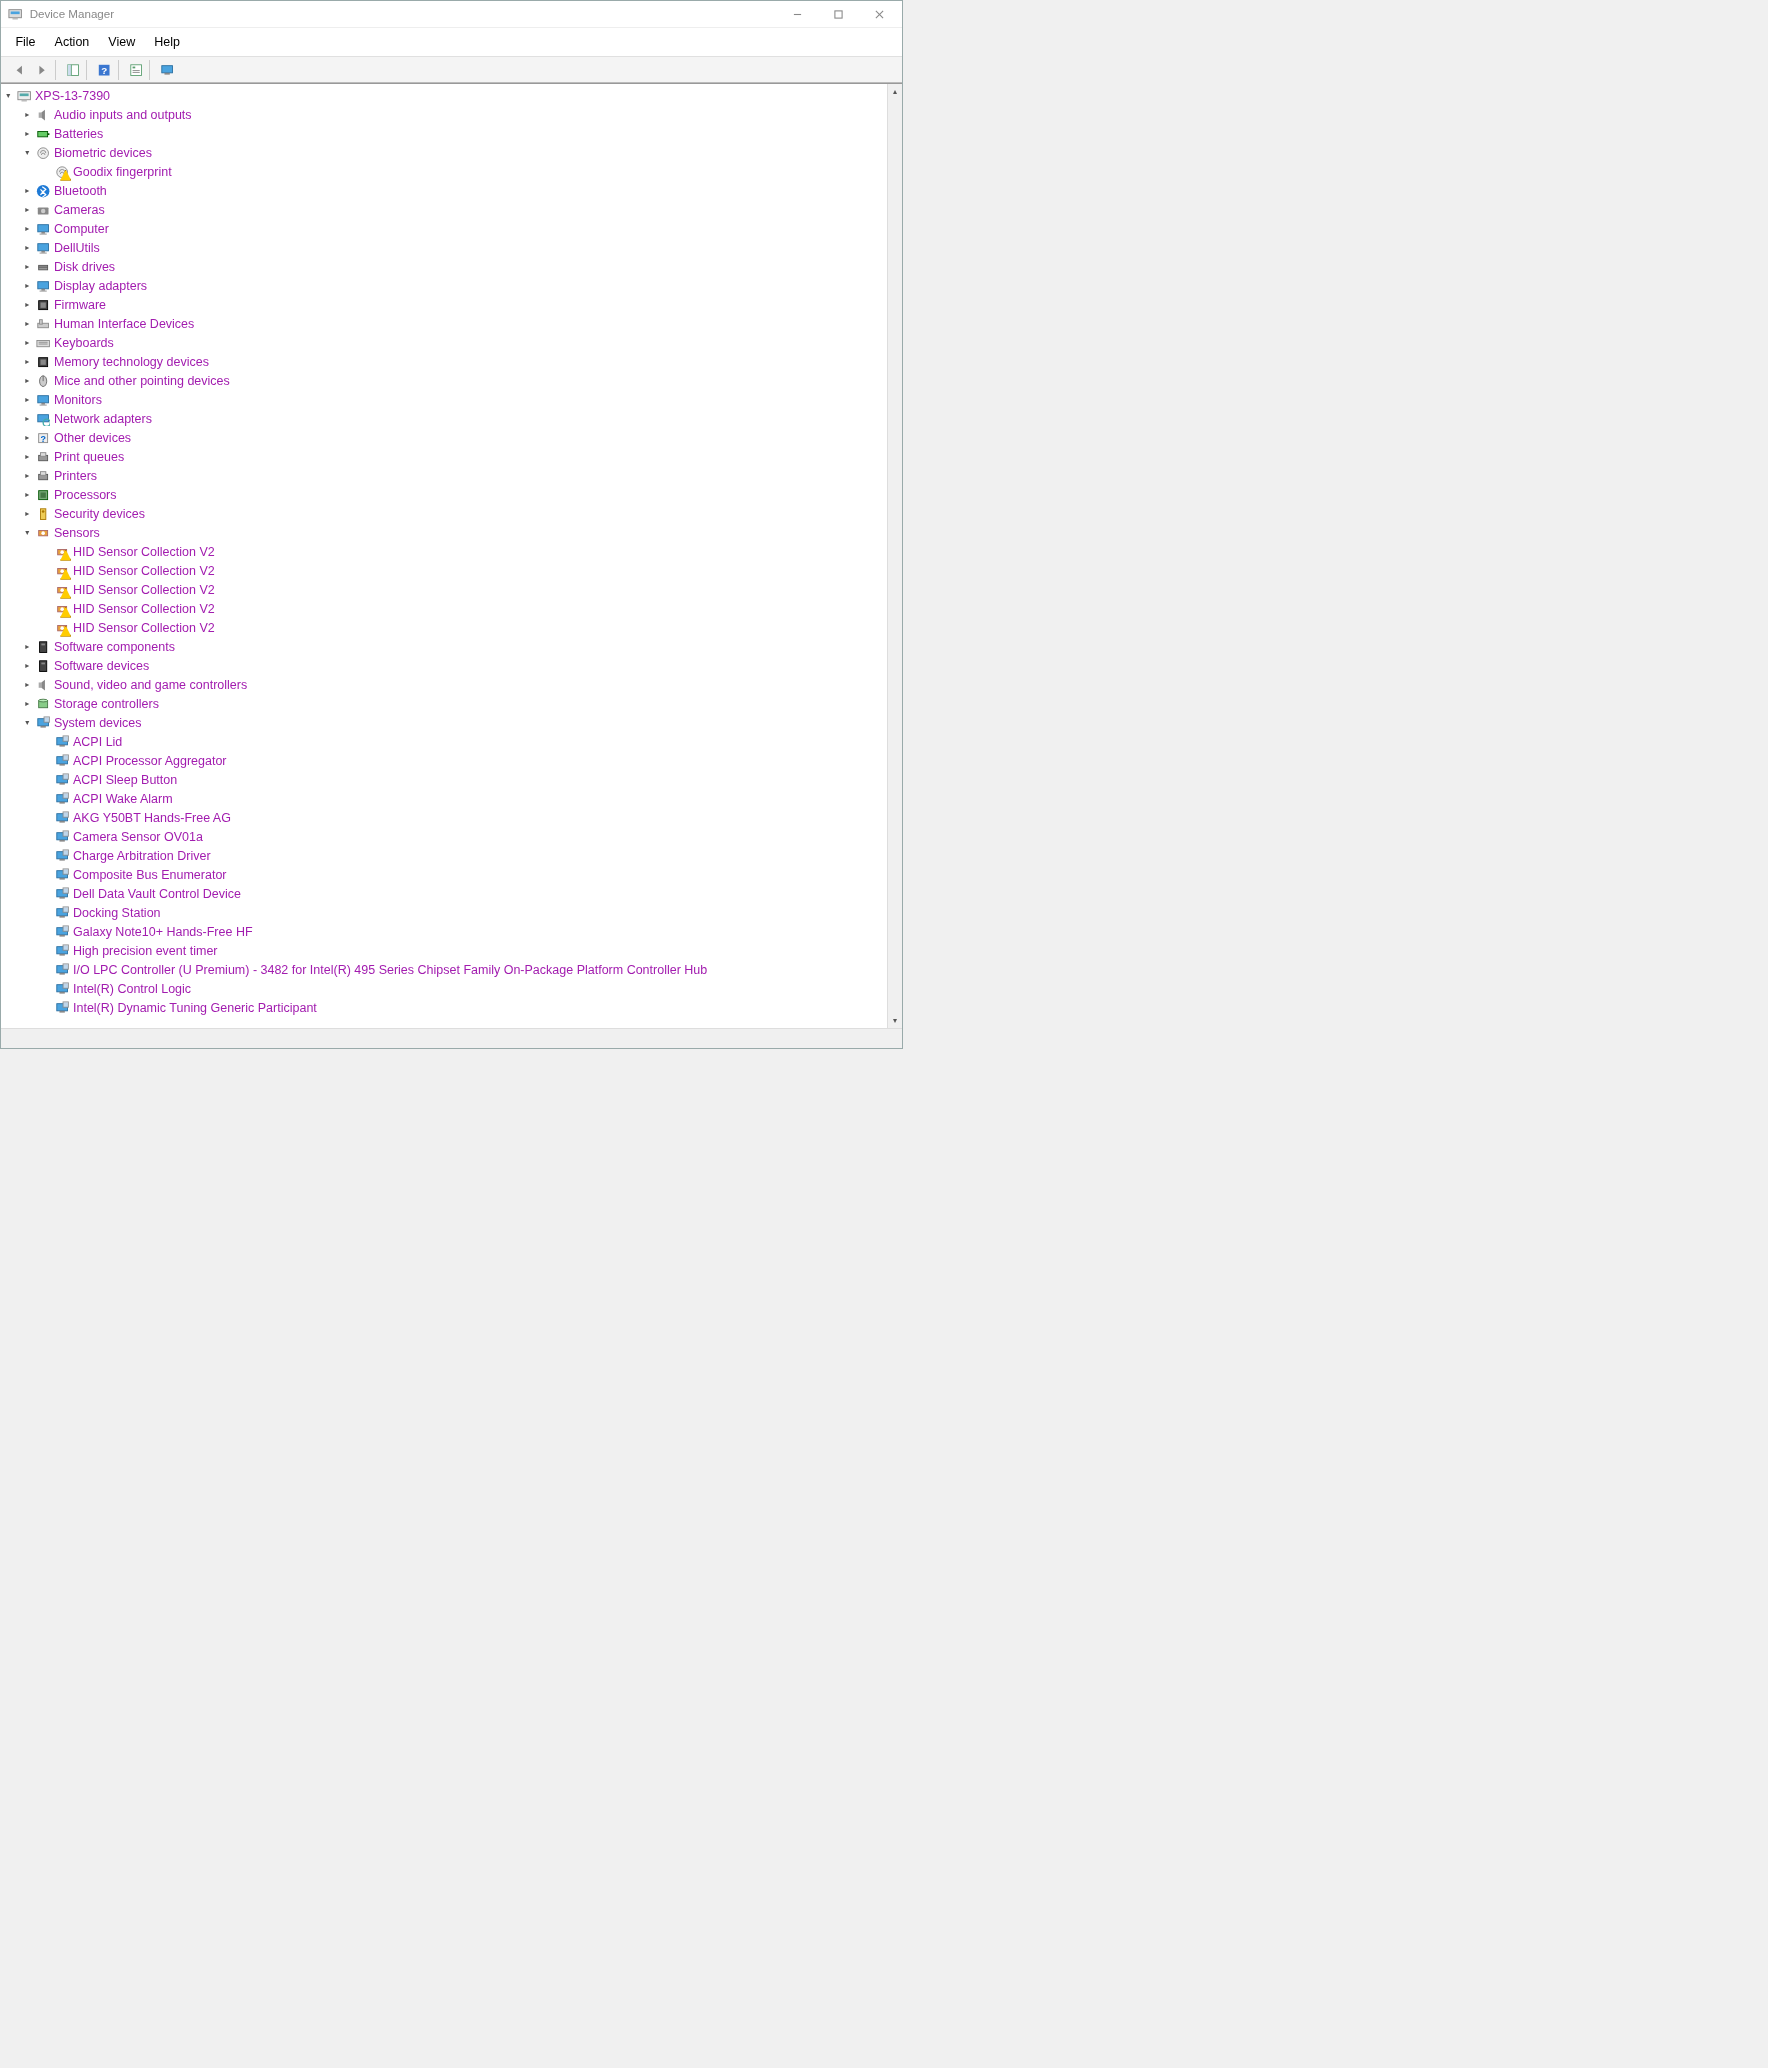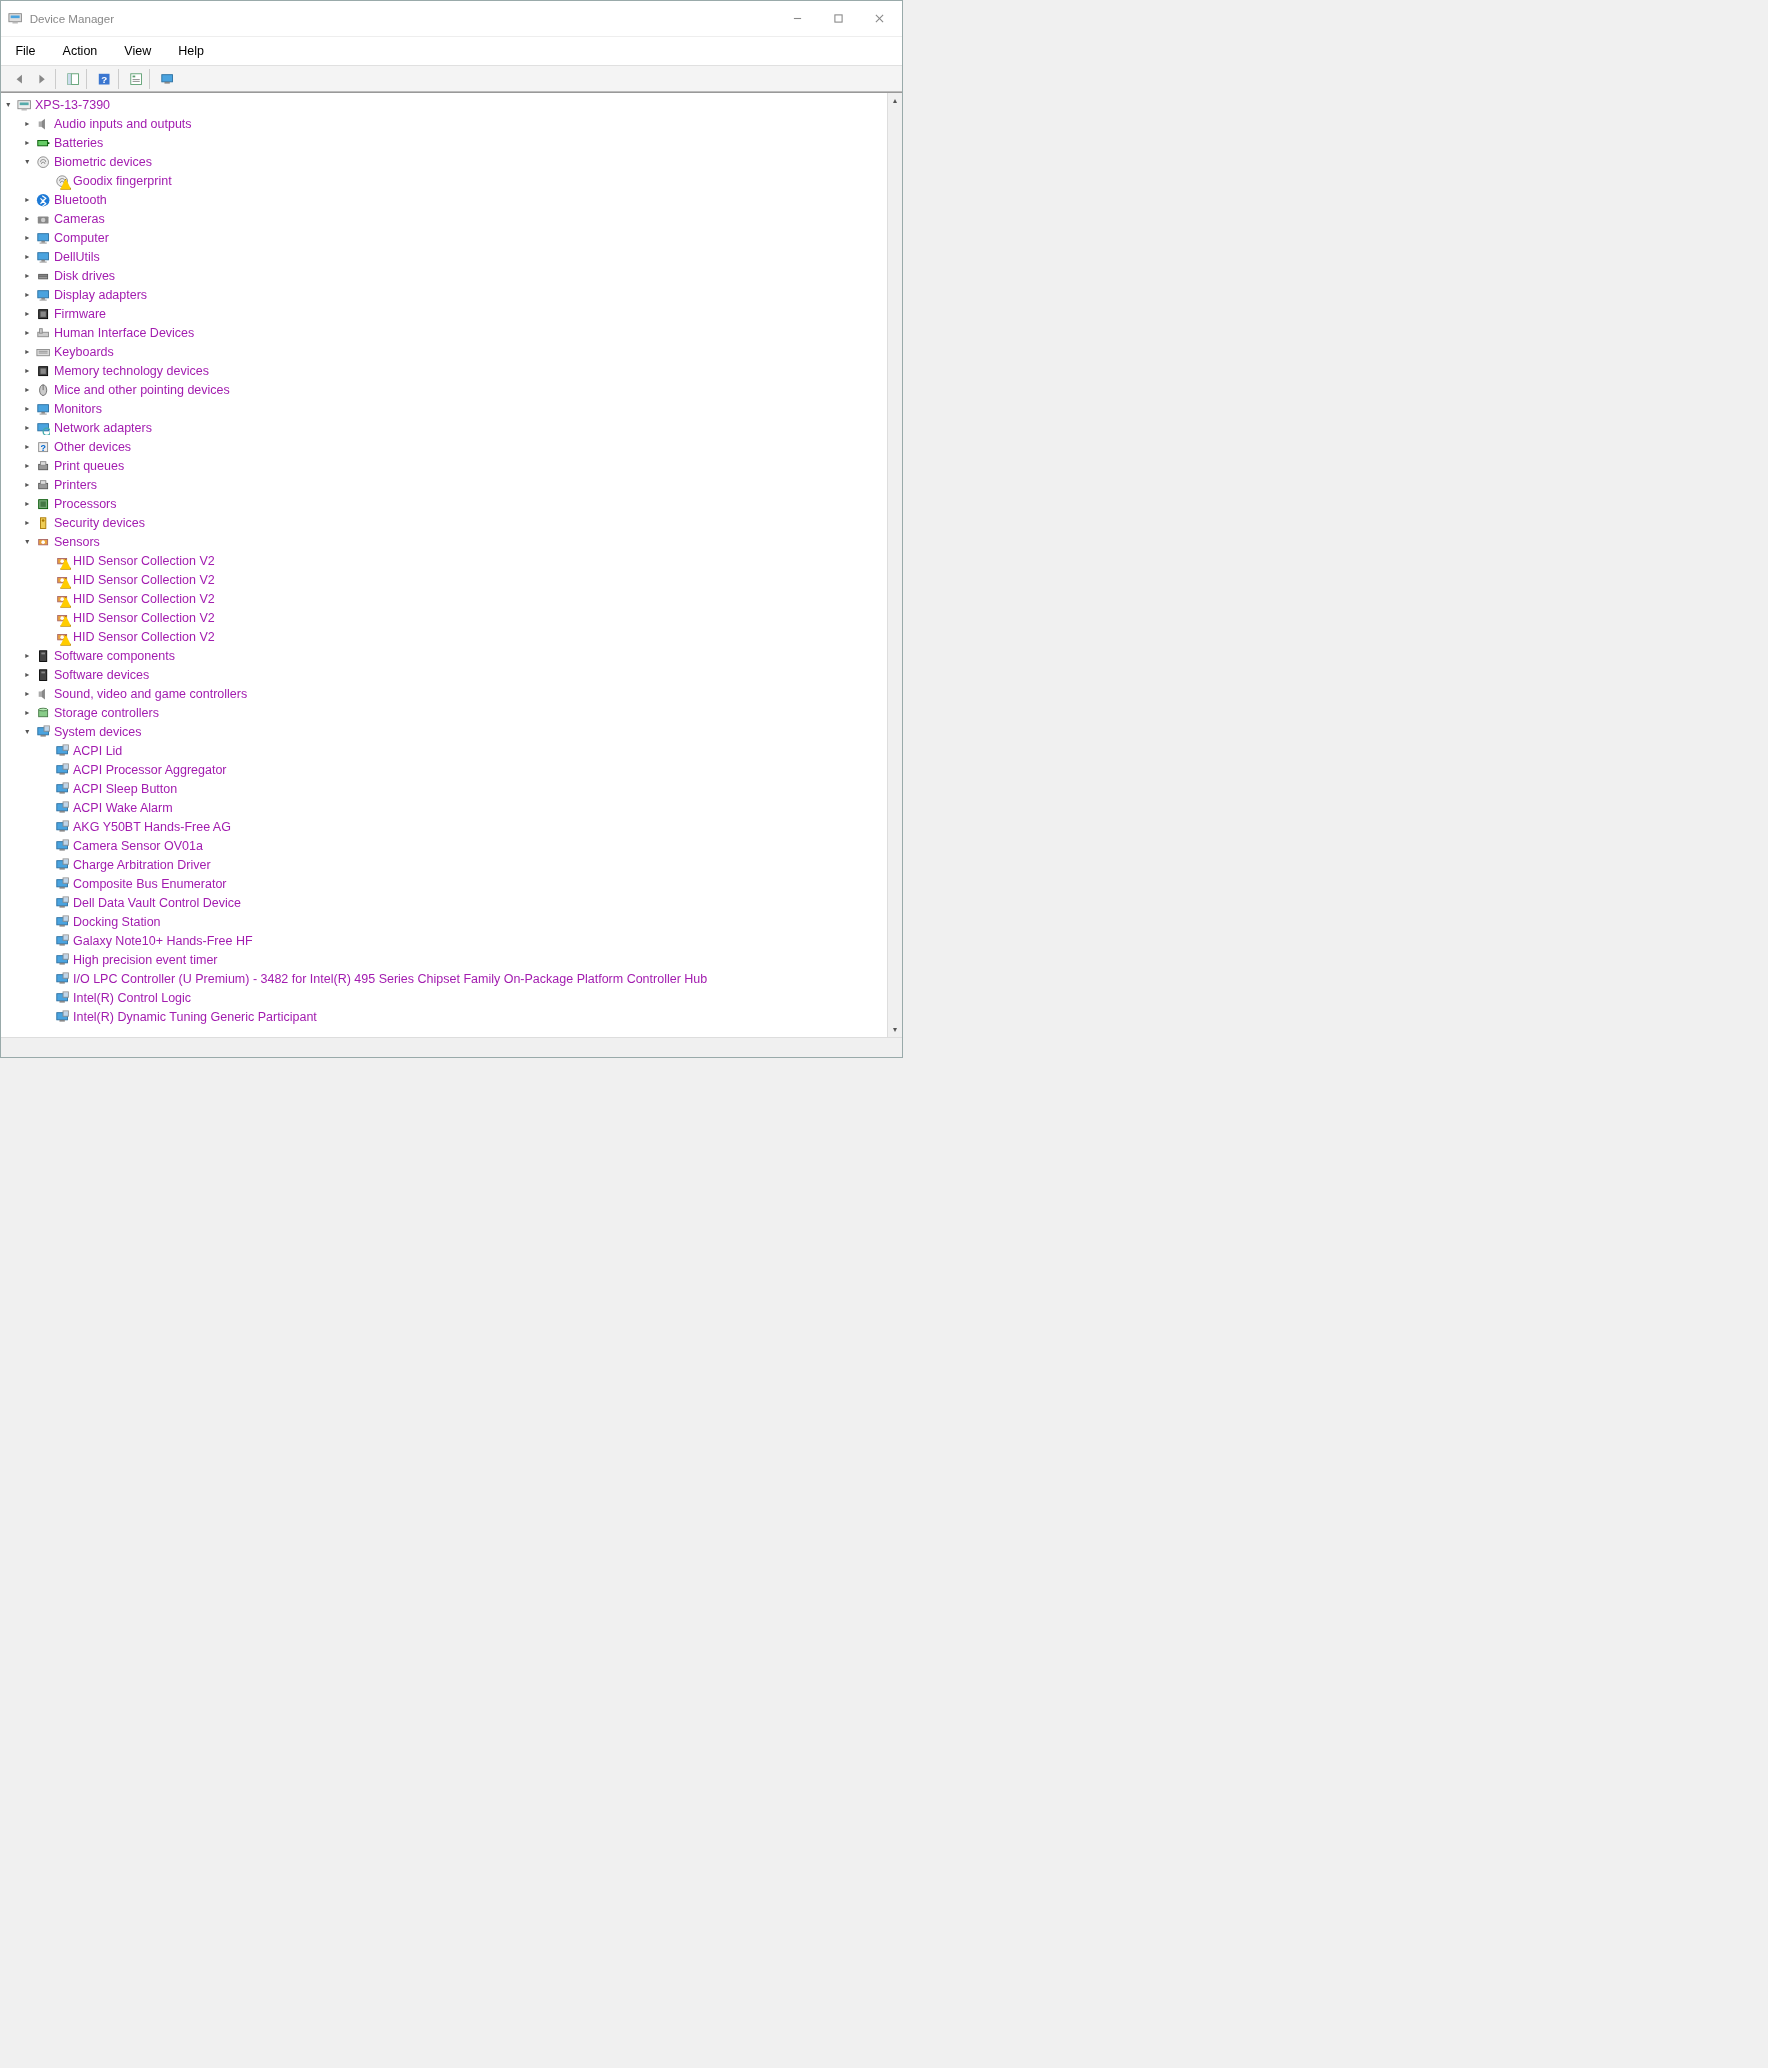--- a/index.html
+++ b/index.html
@@ -10,29 +10,29 @@
     color: #000;
     user-select: none;
   }
   .window {
     width: 903px;
     background: #fff;
     border: 0.9px solid #9aa;
   }
   .titlebar {
     display:flex; align-items:center; justify-content:space-between;
-    height:36px; background:#fff; padding:0 1.8px 0 7.2px;
+    height:27px; background:#fff; padding:0 1.8px 0 7.2px;
     border-bottom:0.9px solid #eee;
   }
   .titlebar-left { display:flex; align-items:center; gap:7.2px; color:#888; }
   .titlebar-icon { width:14.3px; height:14.3px; }
   .win-controls { display:flex; }
   .win-btn { width:41px; height:30px; display:flex; align-items:center; justify-content:center; color:#888; font-size:10.7px;}
   .menubar {
-    display:flex; gap:9px; padding:3.6px 5.4px; background:#fff;
+    display:flex; gap:1px; padding:3.6px 5.4px; background:#fff;
   }
   .menu-item { padding:3.6px 9px; font-size:12.5px; color:#000; }
   .toolbar {
     display:flex; align-items:center; gap:3.6px; padding:1.8px 5.4px;
     background:#f4f4f4;
     border-top:0.9px solid #e0e0e0;
     border-bottom:1.8px solid #bbb;
     height:27px;
   }
   .tb-group { display:flex; gap:1.8px; padding:0 3.6px; border-right:0.9px solid #ccc;}

